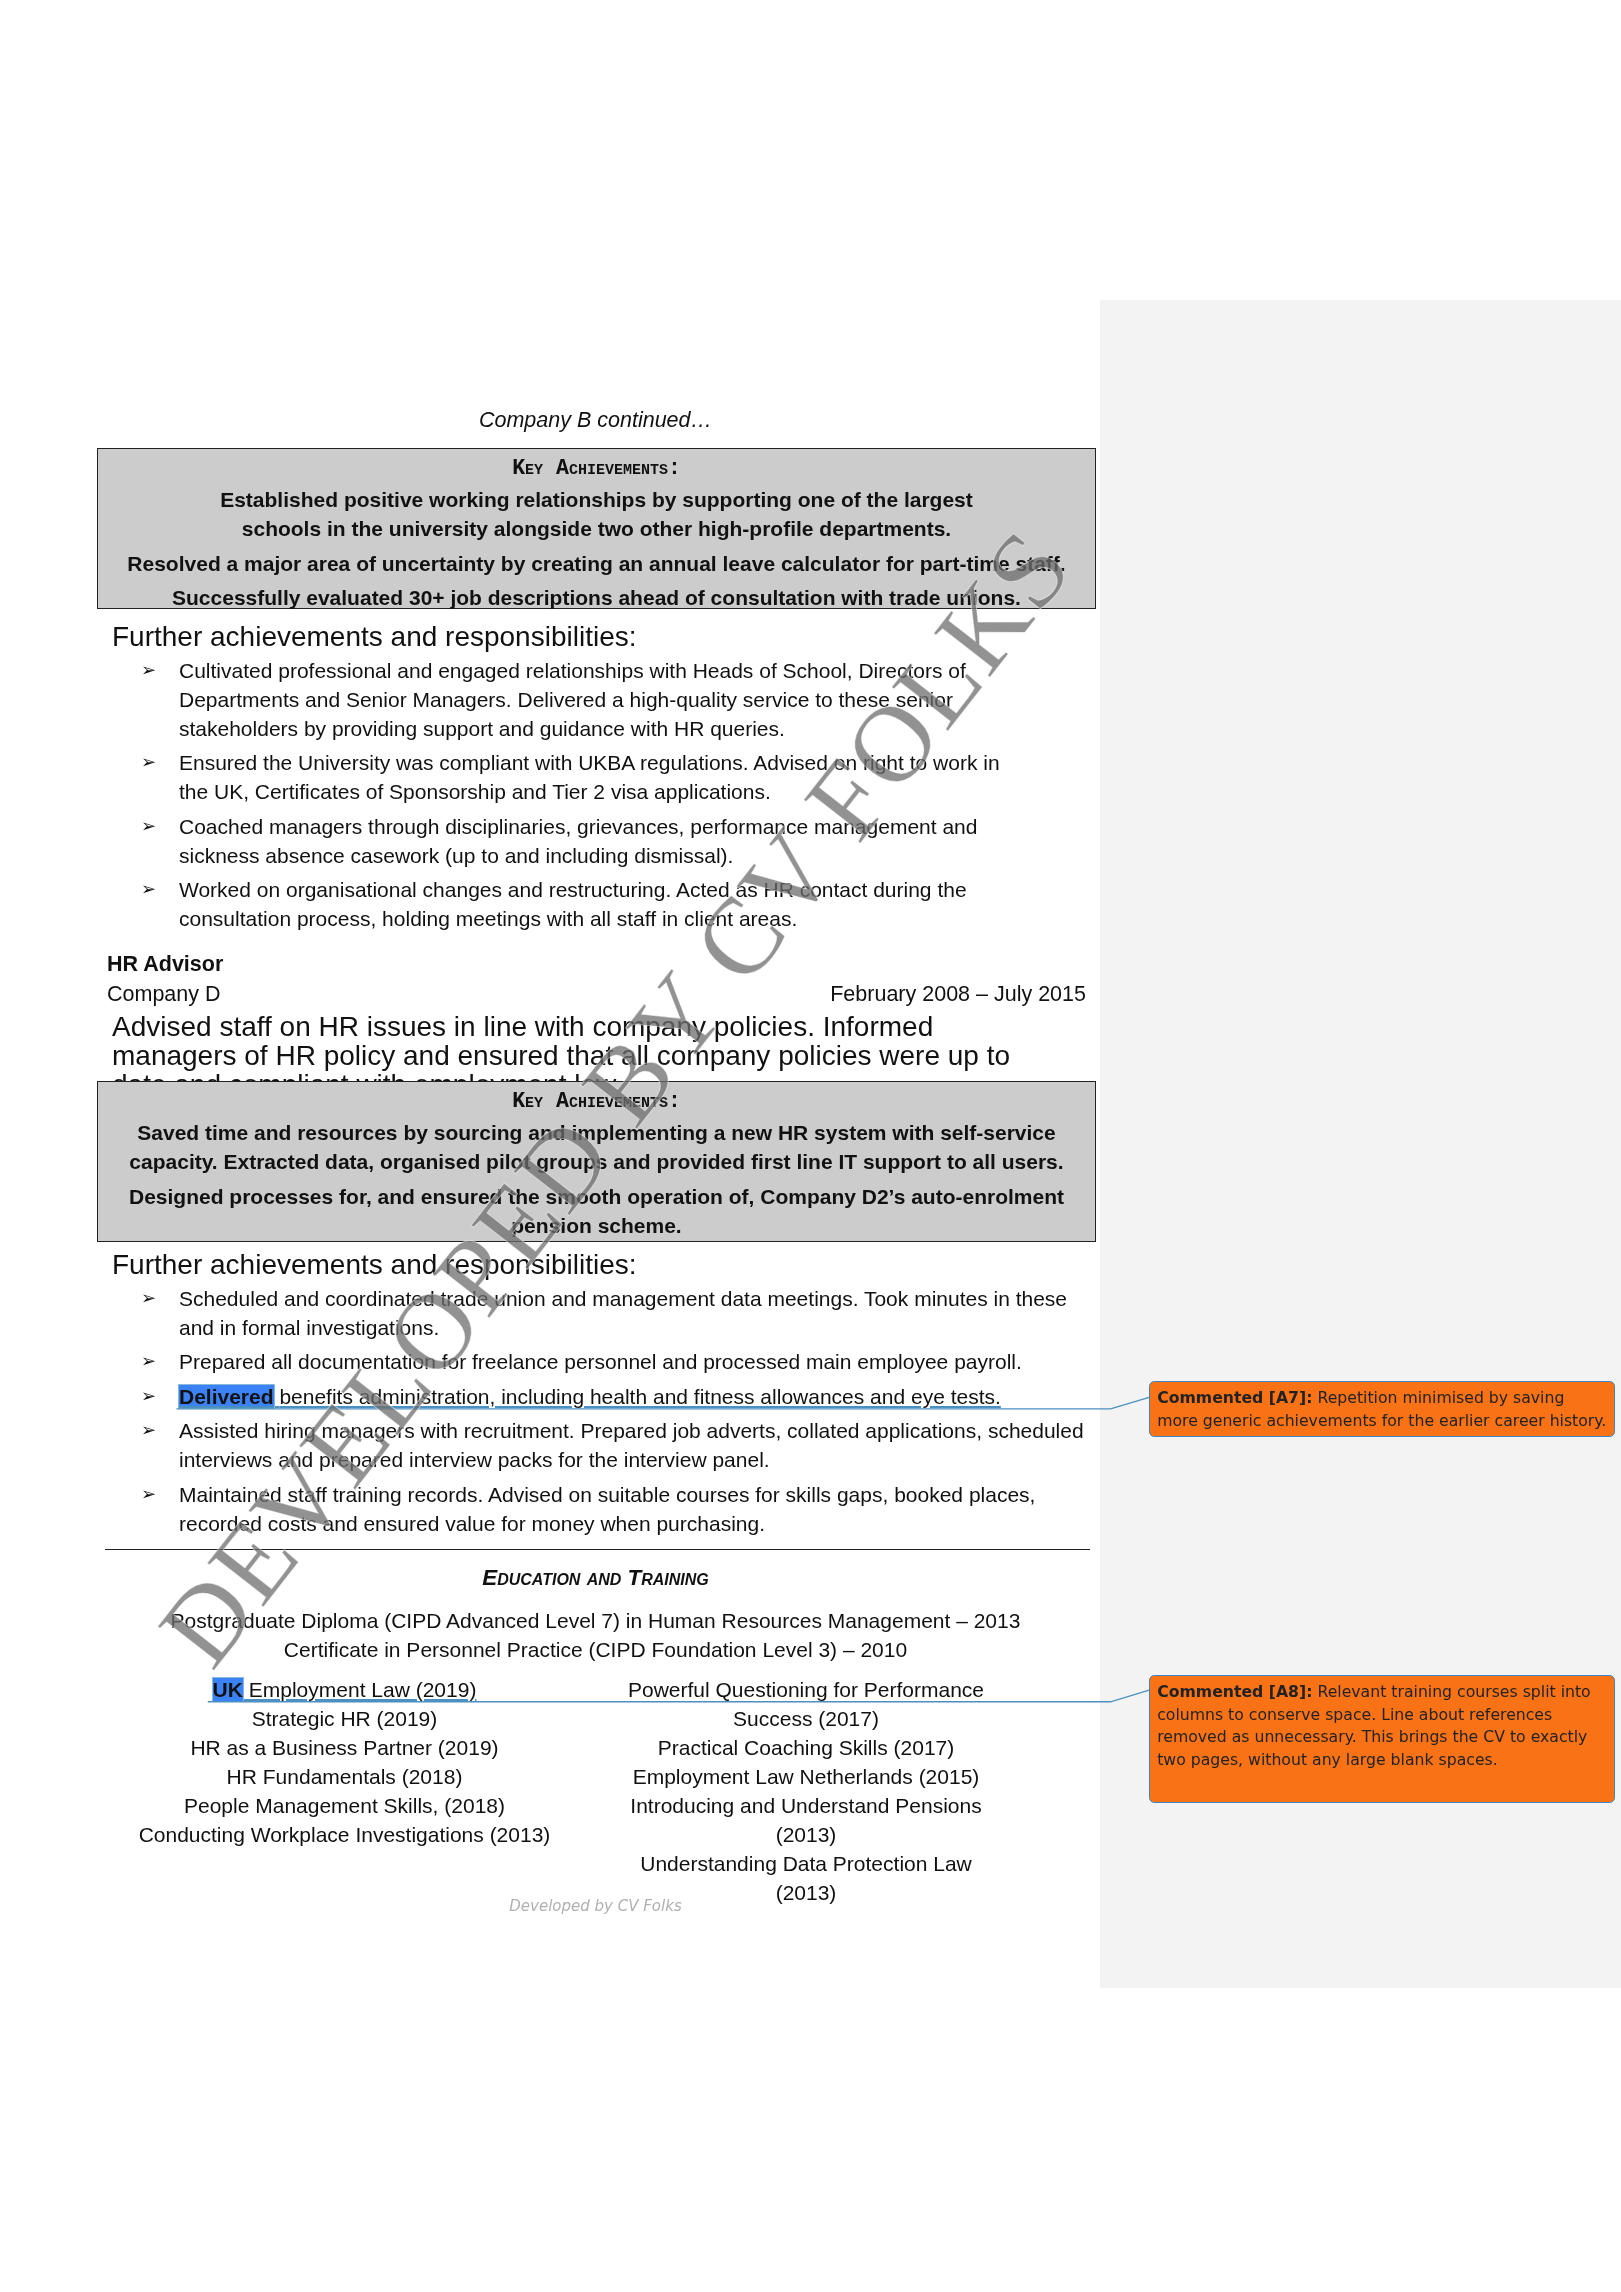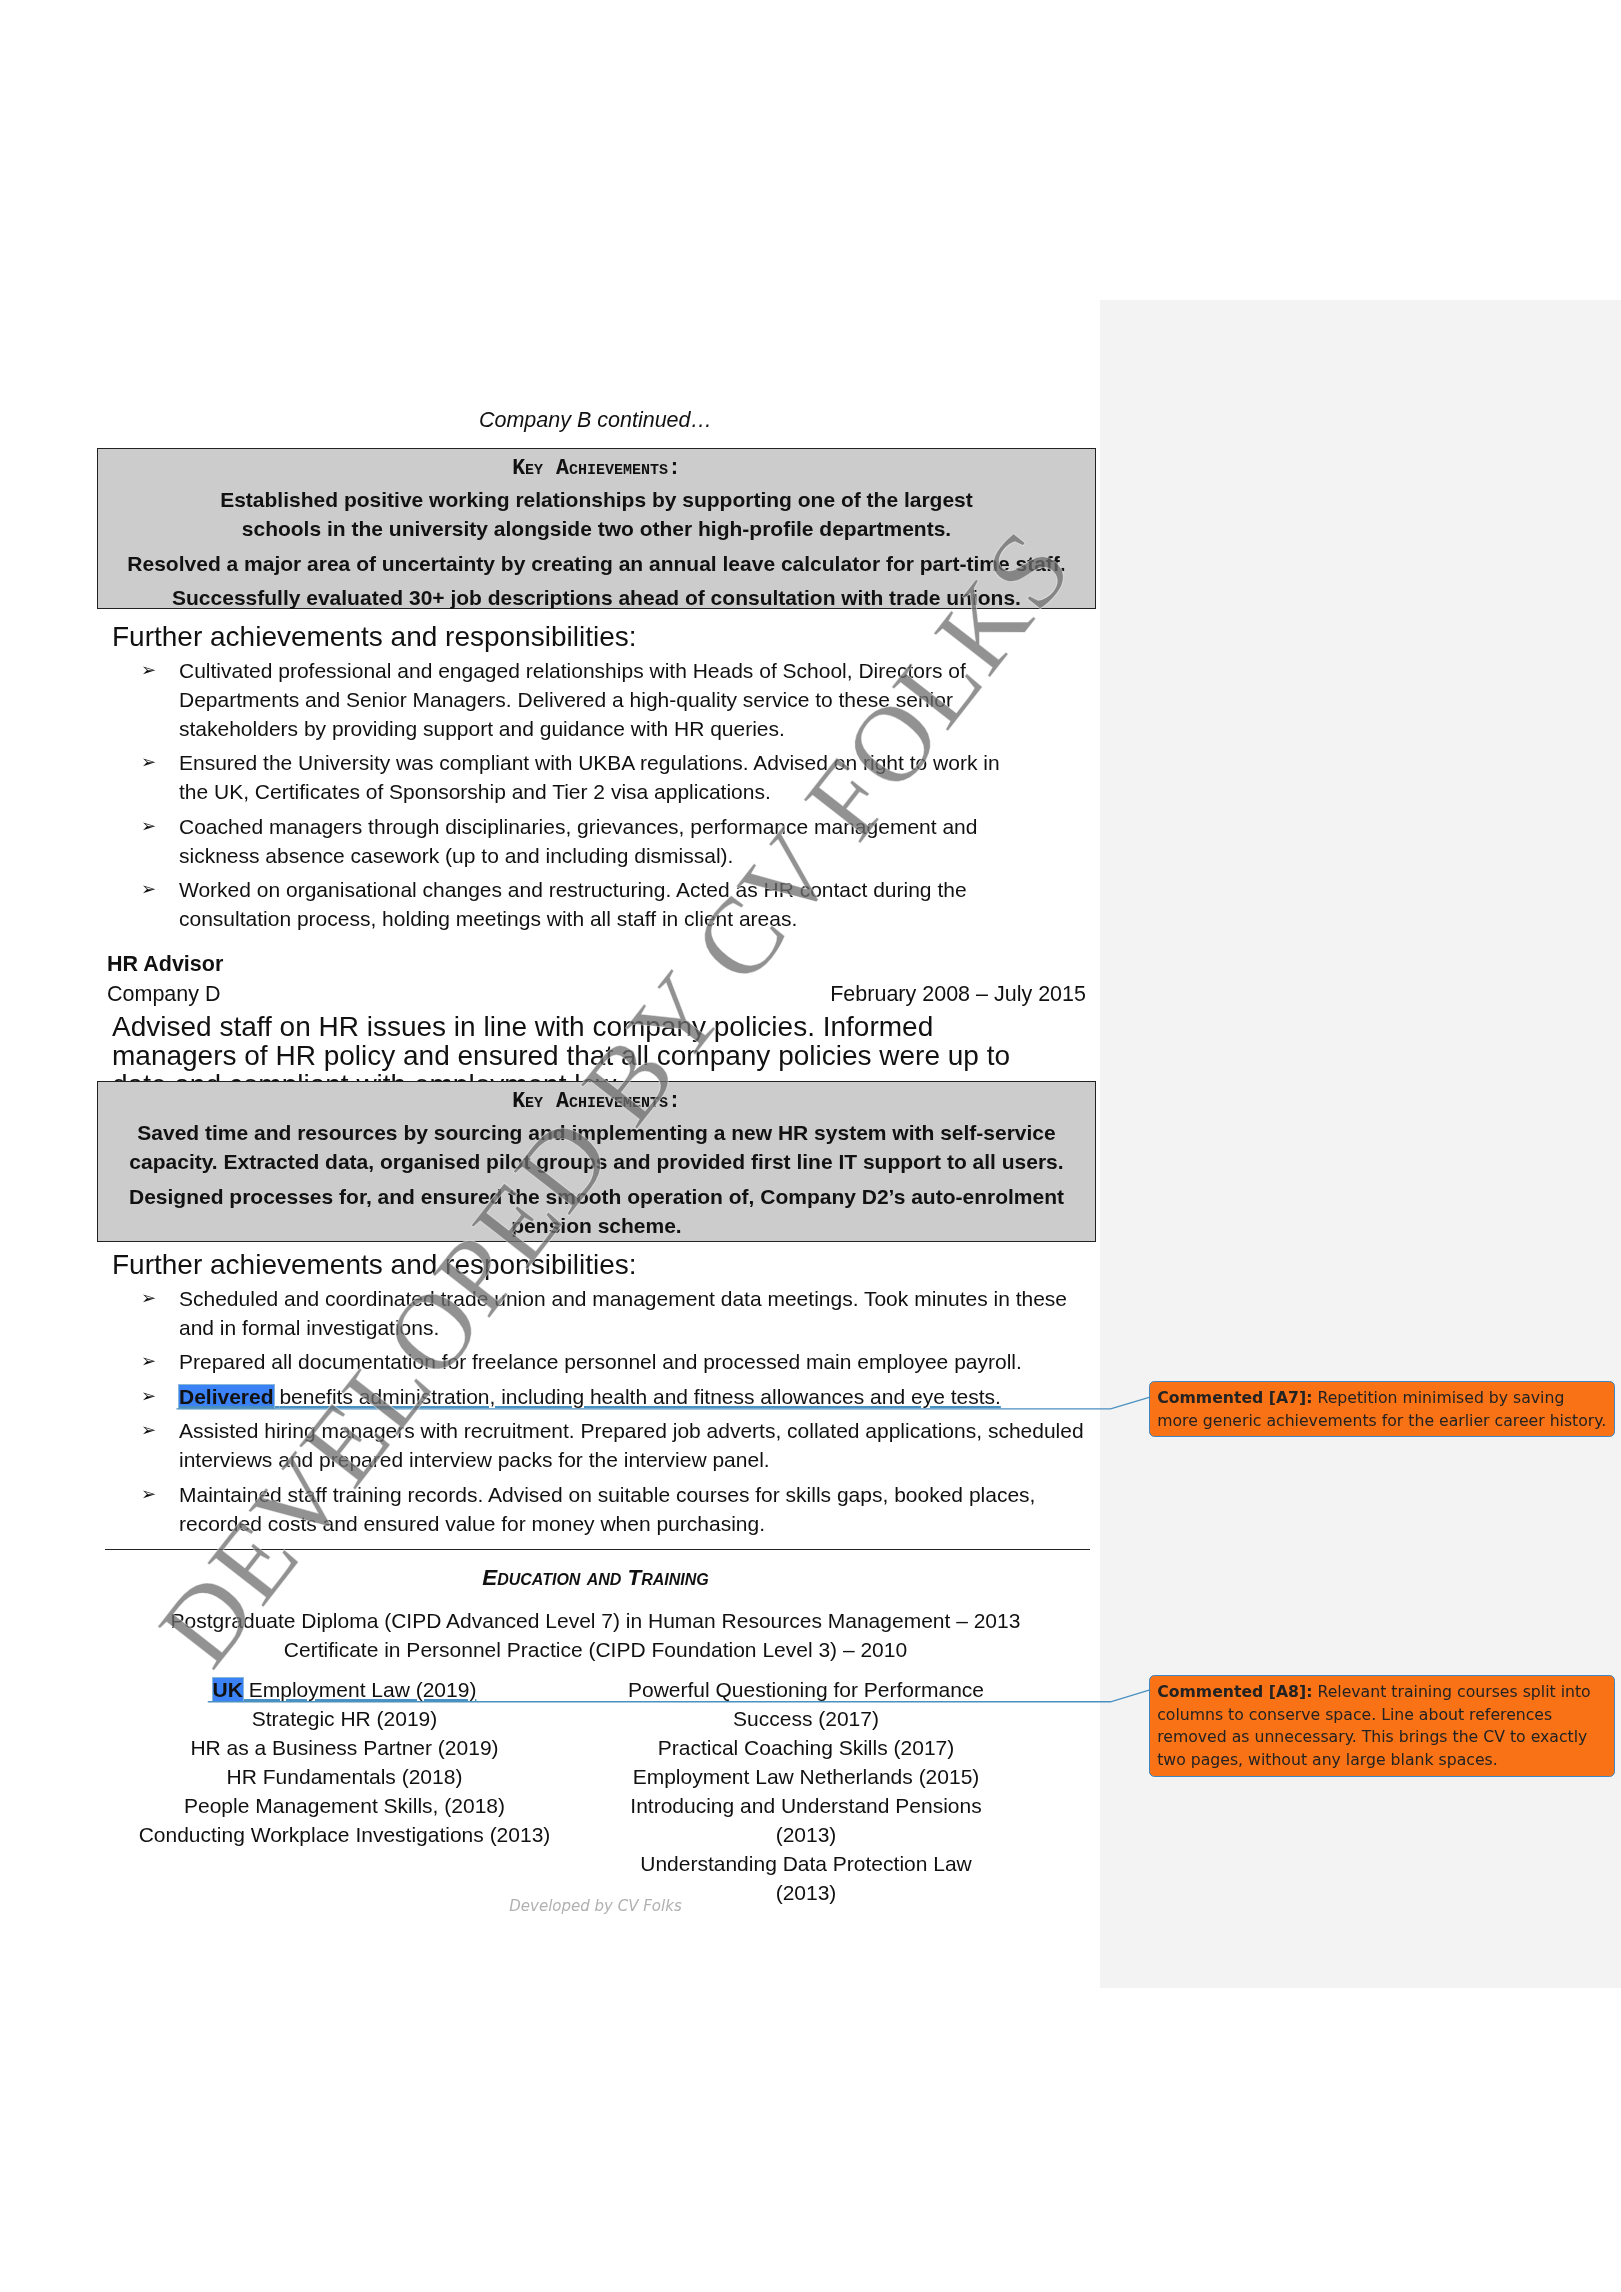--- a/index.html
+++ b/index.html
@@ -129,18 +129,18 @@
 
 <svg class="connectors" viewBox="0 0 1811 2560" width="1622" height="2293">
   <polyline points="197,1573 1240,1573 1283,1560" fill="none" stroke="#4a90c0" stroke-width="1.5" stroke-dasharray="0"></polyline>
   <polyline points="232,1900 1240,1900 1283,1887" fill="none" stroke="#4a90c0" stroke-width="1.5"></polyline>
 </svg>
 
 <div class="comment" style="top:1381px; height:56px;">
   <b>Commented [A7]:</b><span> Repetition minimised by saving more generic achievements for the earlier career history.</span>
 </div>
 
-<div class="comment" style="top:1675px; height:102px;">
+<div class="comment" style="top:1675px; height:128px;">
   <b>Commented [A8]:</b><span> Relevant training courses split into columns to conserve space. Line about references removed as unnecessary. This brings the CV to exactly two pages, without any large blank spaces.</span>
 </div>
 
 <div class="watermark" style="top:1612px; left:134px;">DEVELOPED BY CV FOLKS</div>
 
 
 </body></html>

